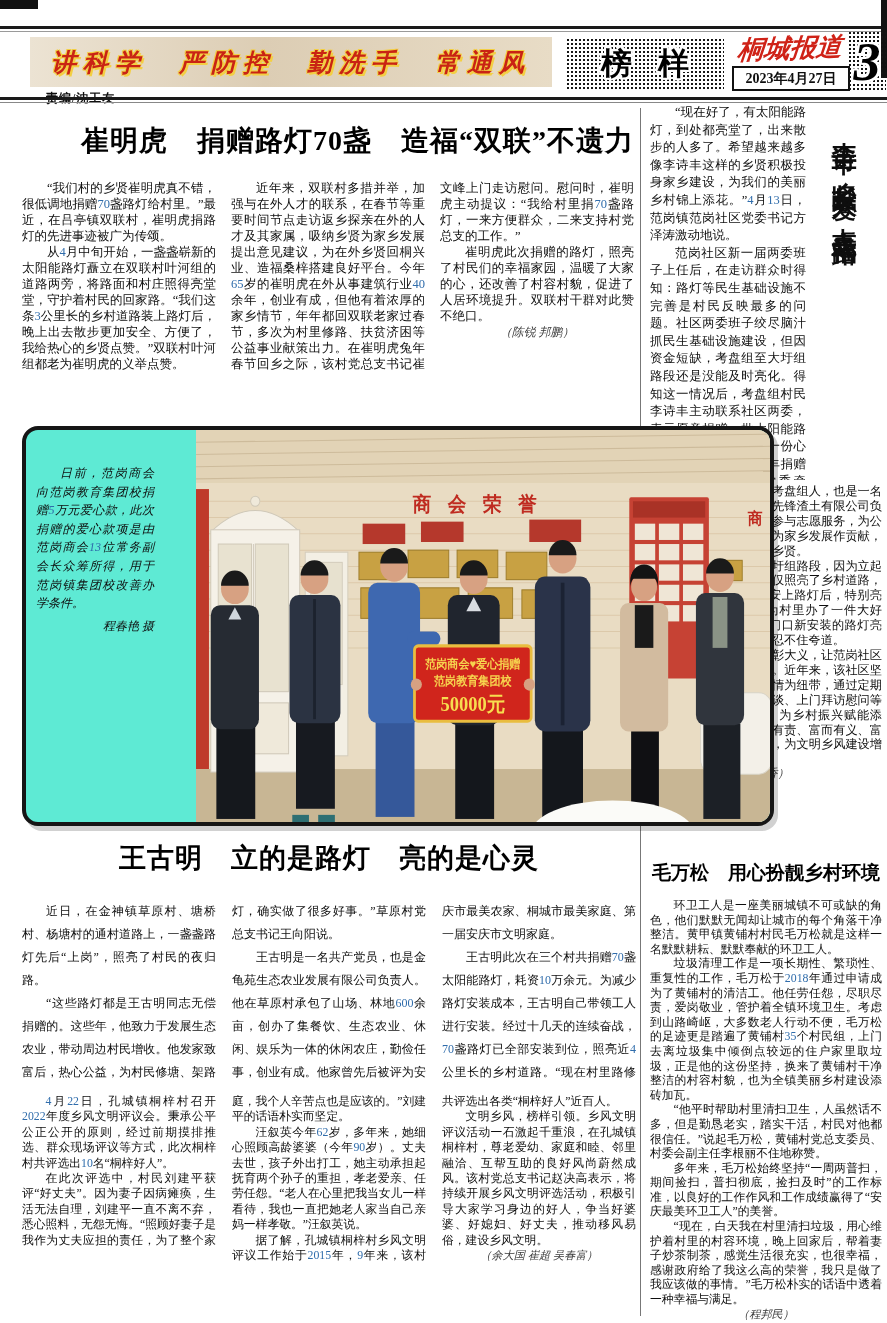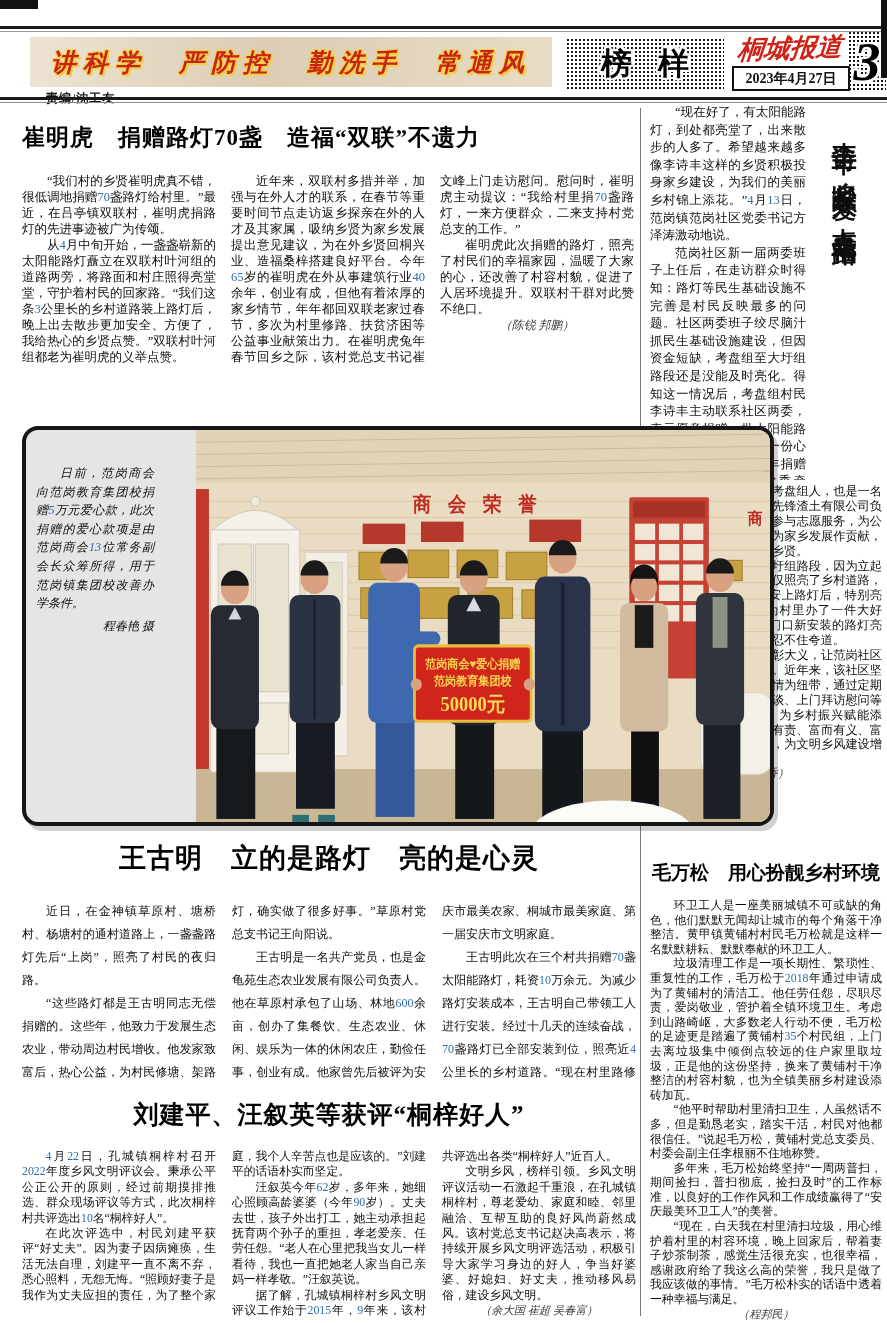--- a/index.html
+++ b/index.html
@@ -31,32 +31,32 @@
           text-shadow:-2px -2px 0 #fff,2px -2px 0 #fff,-2px 2px 0 #fff,2px 2px 0 #fff,0 -2px 0 #fff,0 2px 0 #fff,-2px 0 0 #fff,2px 0 0 #fff;}
   .rule-mid{left:0;top:97px;width:887px;height:3px;background:#1a1a1a;}
   .rule-mid2{left:0;top:102px;width:887px;height:1px;background:#888;}
   
   h1,h2,h3{margin:0;color:#000;font-weight:bold;}
   .art p{margin:0;text-indent:2em;text-align:justify;}
   .num{color:#2f6cab;}
   .byline{font-style:italic;color:#3a3a3a;font-size:0.95em;}
   .art p>.byline:only-child{display:block;text-indent:0;text-align:center;}
   .art-cui{left:22px;top:112px;width:612px;height:312px;overflow:hidden;}
-  .art-cui h1{font-size:23px;text-align:left;margin:10px 0 20px;letter-spacing:1px;}
+  .art-cui h1{font-size:28px;text-align:right;margin:10px 0 20px;letter-spacing:1px;}
   .cols3c{column-count:3;column-gap:15px;height:238px;font-size:12.5px;line-height:16px;}
   .v-divider{left:640px;top:108px;width:1px;height:1208px;background:#777;}
   .art-li{left:650px;top:104px;width:232px;height:748px;overflow:hidden;}
   .lsf-top{display:flex;height:376px;}
   .lsf-text{width:156px;font-size:12.5px;line-height:17.6px;overflow:hidden;}
   .lsf-title{width:76px;display:flex;justify-content:center;padding-top:18px;}
   .lsf-title span{writing-mode:vertical-rl;font-size:25px;font-weight:bold;letter-spacing:3.5px;line-height:1.1;}
   .lsf-bottom{font-size:12.2px;line-height:14.9px;margin-top:4px;}
   
   .photo-block{left:22px;top:426px;width:744px;height:392px;border:4px solid #161616;border-radius:16px;
-          box-shadow:4px 5px 0 rgba(0,0,0,.18);display:flex;overflow:hidden;background:#e5e5e5;}
+          box-shadow:4px 5px 0 rgba(0,0,0,.18);display:flex;overflow:hidden;background:#5eead4;}
   .photo-caption{width:118px;padding:34px 7px 8px 10px;font-size:12px;font-style:italic;line-height:1.55;}
   .photo-caption p{margin:0;text-indent:2em;text-align:justify;}
   .photo-credit{text-align:right;margin-top:4px;font-style:italic;font-size:12px;}
   .photo-scene{flex:1;padding-left:35px;}
   .photo-scene svg{width:100%;height:100%;display:block;}
   
   .art-wang{left:22px;top:834px;width:614px;height:258px;overflow:hidden;}
   .art-wang h2{font-size:27px;text-align:center;margin:6px 0 24px;letter-spacing:1px;}
   .cols3w{column-count:3;column-gap:16px;height:190px;font-size:12px;line-height:23px;}
   .art-mao{left:650px;top:856px;width:232px;height:464px;overflow:hidden;}
@@ -284,21 +284,20 @@
     <div class="mao-body">
         <p>环卫工人是一座美丽城镇不可或缺的角色，他们默默无闻却让城市的每个角落干净整洁。黄甲镇黄铺村村民毛万松就是这样一名默默耕耘、默默奉献的环卫工人。</p>
         <p>垃圾清理工作是一项长期性、繁琐性、重复性的工作，毛万松于<span class="num">2018</span>年通过申请成为了黄铺村的清洁工。他任劳任怨，尽职尽责，爱岗敬业，管护着全镇环境卫生。考虑到山路崎岖，大多数老人行动不便，毛万松的足迹更是踏遍了黄铺村<span class="num">35</span>个村民组，上门去离垃圾集中倾倒点较远的住户家里取垃圾，正是他的这份坚持，换来了黄铺村干净整洁的村容村貌，也为全镇美丽乡村建设添砖加瓦。</p>
         <p>“他平时帮助村里清扫卫生，人虽然话不多，但是勤恳老实，踏实干活，村民对他都很信任。”说起毛万松，黄铺村党总支委员、村委会副主任李根丽不住地称赞。</p>
         <p>多年来，毛万松始终坚持“一周两普扫，期间捡扫，普扫彻底，捡扫及时”的工作标准，以良好的工作作风和工作成绩赢得了“安庆最美环卫工人”的美誉。</p>
         <p>“现在，白天我在村里清扫垃圾，用心维护着村里的村容环境，晚上回家后，帮着妻子炒茶制茶，感觉生活很充实，也很幸福，感谢政府给了我这么高的荣誉，我只是做了我应该做的事情。”毛万松朴实的话语中透着一种幸福与满足。<span class="byline">（程邦民）</span></p>
       </div>
   </section>
 
   <section class="abs art art-liu">
-    <h2>刘建平、汪叙英等获评“桐梓好人”</h2>
     <div class="cols3l">
         <p><span class="num">4</span>月<span class="num">22</span>日，孔城镇桐梓村召开<span class="num">2022</span>年度乡风文明评议会。秉承公平公正公开的原则，经过前期摸排推选、群众现场评议等方式，此次桐梓村共评选出<span class="num">10</span>名“桐梓好人”。</p>
         <p>在此次评选中，村民刘建平获评“好丈夫”。因为妻子因病瘫痪，生活无法自理，刘建平一直不离不弃，悉心照料，无怨无悔。“照顾好妻子是我作为丈夫应担的责任，为了整个家庭，我个人辛苦点也是应该的。”刘建平的话语朴实而坚定。</p>
         <p>汪叙英今年<span class="num">62</span>岁，多年来，她细心照顾高龄婆婆（今年<span class="num">90</span>岁）。丈夫去世，孩子外出打工，她主动承担起抚育两个孙子的重担，孝老爱亲、任劳任怨。“老人在心里把我当女儿一样看待，我也一直把她老人家当自己亲妈一样孝敬。”汪叙英说。</p>
         <p>据了解，孔城镇桐梓村乡风文明评议工作始于<span class="num">2015</span>年，<span class="num">9</span>年来，该村共评选出各类“桐梓好人”近百人。</p>
         <p>文明乡风，榜样引领。乡风文明评议活动一石激起千重浪，在孔城镇桐梓村，尊老爱幼、家庭和睦、邻里融洽、互帮互助的良好风尚蔚然成风。该村党总支书记赵决高表示，将持续开展乡风文明评选活动，积极引导大家学习身边的好人，争当好婆婆、好媳妇、好丈夫，推动移风易俗，建设乡风文明。</p>
         <p>
           <span class="byline">（余大国 崔超 吴春富）</span>
         </p>
       </div>

